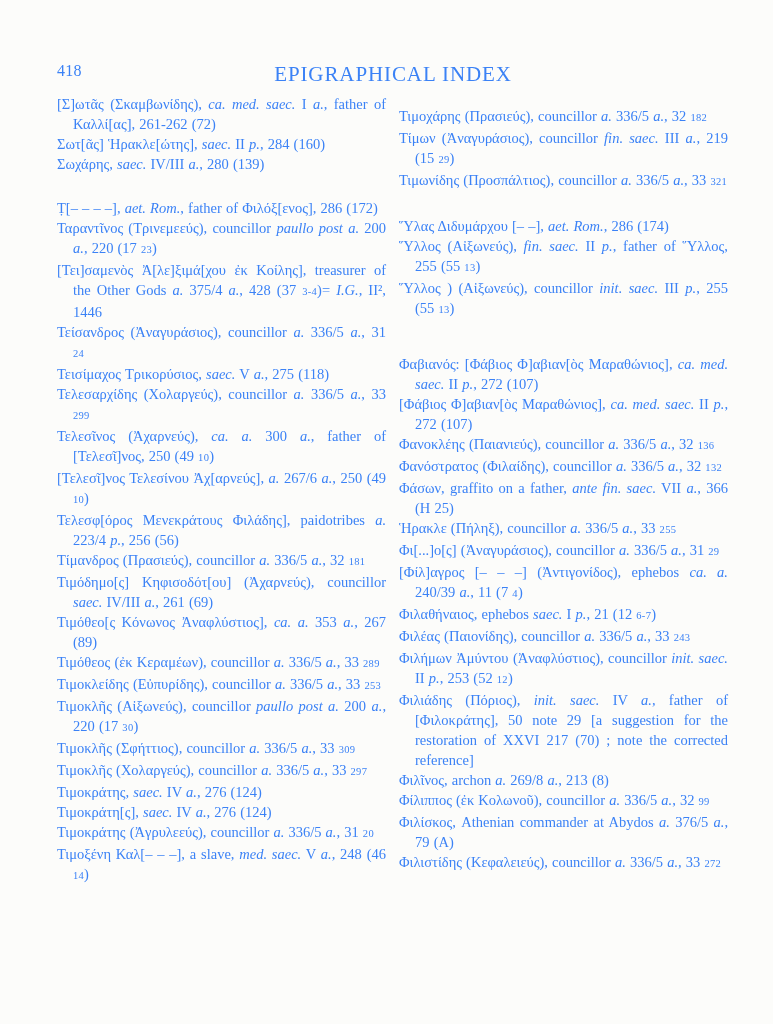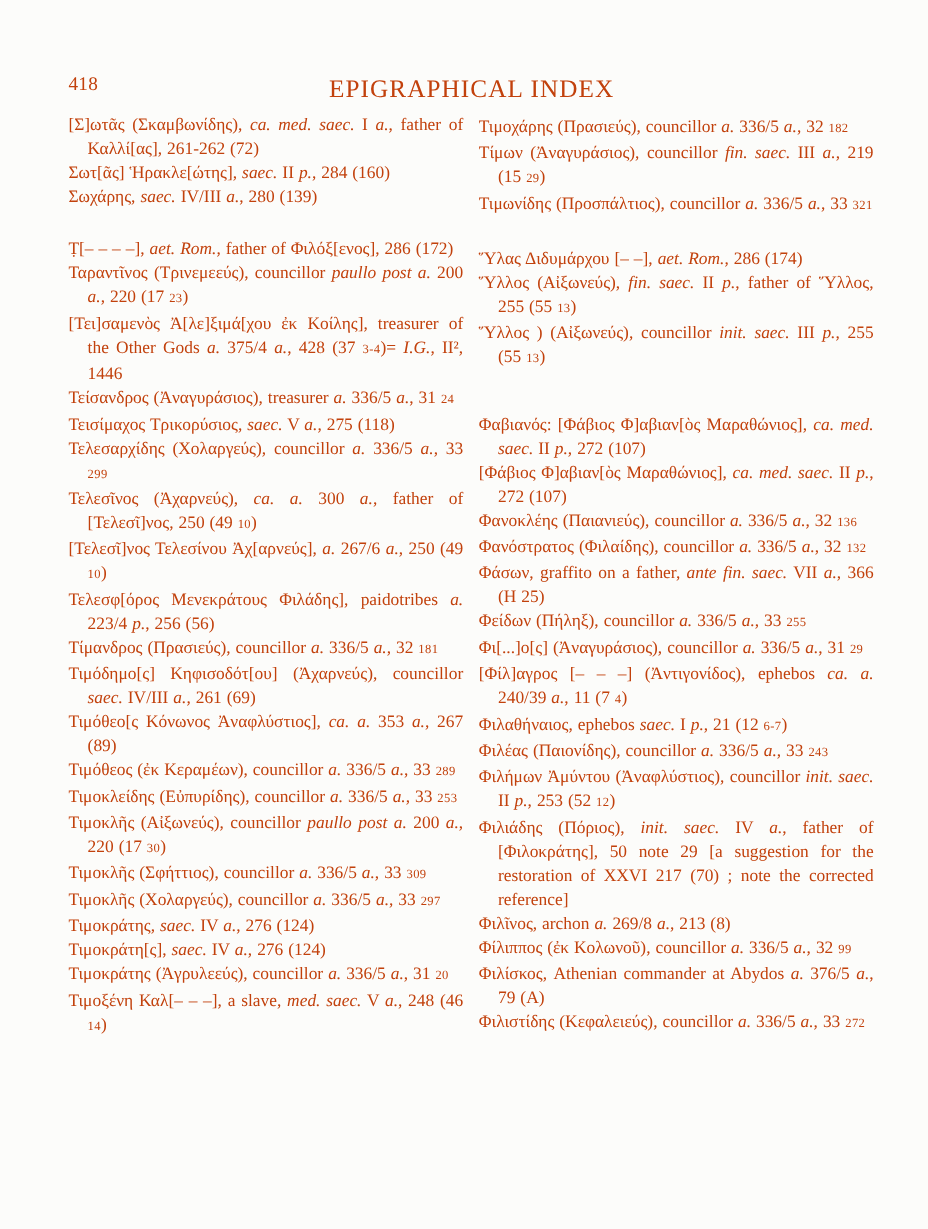--- a/index.html
+++ b/index.html
@@ -8,21 +8,21 @@
     background: #fcfcfa;
     width: 773px;
     height: 1024px;
     overflow: hidden;
   }
   .page {
     position: relative;
     width: 773px;
     height: 1024px;
     background: #fcfcfa;
-    color: #c2410c;
+    color: #3b82f6;
     font-family: "Liberation Serif", "DejaVu Serif", serif;
     box-sizing: border-box;
     padding: 62px 44px 0 57px;
   }
   .page-header {
     position: relative;
     height: 22px;
     margin-bottom: 10px;
   }
   .page-number {
@@ -81,21 +81,21 @@
     <div class="col" id="col-left">
         <div class="group">
           <p class="entry"><span class="rm">[Σ]ωτᾶς (Σκαμβωνίδης), </span><span class="it">ca. med. saec.</span><span class="rm"> I </span><span class="it">a.</span><span class="rm">, father of Καλλί[ας], 261-262 (72)</span></p>
           <p class="entry"><span class="rm">Σωτ[ᾶς] Ἡρακλε[ώτης], </span><span class="it">saec.</span><span class="rm"> II </span><span class="it">p.</span><span class="rm">, 284 (160)</span></p>
           <p class="entry"><span class="rm">Σωχάρης, </span><span class="it">saec.</span><span class="rm"> IV/III </span><span class="it">a.</span><span class="rm">, 280 (139)</span></p>
         </div>
         <div class="group gap-normal">
           <p class="entry"><span class="rm">Ṭ[– – – –], </span><span class="it">aet. Rom.</span><span class="rm">, father of Φιλόξ[ενος], 286 (172)</span></p>
           <p class="entry"><span class="rm">Ταραντῖνος (Τρινεμεεύς), councillor </span><span class="it">paullo post a.</span><span class="rm"> 200 </span><span class="it">a.</span><span class="rm">, 220 (17 </span><span class="num-small">23</span><span class="rm">)</span></p>
           <p class="entry"><span class="rm">[Τει]σαμενὸς Ἀ[λε]ξιμά[χου ἐκ Κοίλης], treasurer of the Other Gods </span><span class="it">a.</span><span class="rm"> 375/4 </span><span class="it">a.</span><span class="rm">, 428 (37 </span><span class="num-small">3-4</span><span class="rm">)= </span><span class="it">I.G.</span><span class="rm">, II², 1446</span></p>
-          <p class="entry"><span class="rm">Τείσανδρος (Ἀναγυράσιος), treasurer </span><span class="it">a.</span><span class="rm"> 336/5 </span><span class="it">a.</span><span class="rm">, 31 </span><span class="num-small">24</span></p>
+          <p class="entry"><span class="rm">Τείσανδρος (Ἀναγυράσιος), councillor </span><span class="it">a.</span><span class="rm"> 336/5 </span><span class="it">a.</span><span class="rm">, 31 </span><span class="num-small">24</span></p>
           <p class="entry"><span class="rm">Τεισίμαχος Τρικορύσιος, </span><span class="it">saec.</span><span class="rm"> V </span><span class="it">a.</span><span class="rm">, 275 (118)</span></p>
           <p class="entry"><span class="rm">Τελεσαρχίδης (Χολαργεύς), councillor </span><span class="it">a.</span><span class="rm"> 336/5 </span><span class="it">a.</span><span class="rm">, 33 </span><span class="num-small">299</span></p>
           <p class="entry"><span class="rm">Τελεσῖνος (Ἀχαρνεύς), </span><span class="it">ca. a.</span><span class="rm"> 300 </span><span class="it">a.</span><span class="rm">, father of [Τελεσῖ]νος, 250 (49 </span><span class="num-small">10</span><span class="rm">)</span></p>
           <p class="entry"><span class="rm">[Τελεσῖ]νος Τελεσίνου Ἀχ[αρνεύς], </span><span class="it">a.</span><span class="rm"> 267/6 </span><span class="it">a.</span><span class="rm">, 250 (49 </span><span class="num-small">10</span><span class="rm">)</span></p>
           <p class="entry"><span class="rm">Τελεσφ[όρος Μενεκράτους Φιλάδης], paidotribes </span><span class="it">a.</span><span class="rm"> 223/4 </span><span class="it">p.</span><span class="rm">, 256 (56)</span></p>
           <p class="entry"><span class="rm">Τίμανδρος (Πρασιεύς), councillor </span><span class="it">a.</span><span class="rm"> 336/5 </span><span class="it">a.</span><span class="rm">, 32 </span><span class="num-small">181</span></p>
           <p class="entry"><span class="rm">Τιμόδημο[ς] Κηφισοδότ[ου] (Ἀχαρνεύς), councillor </span><span class="it">saec.</span><span class="rm"> IV/III </span><span class="it">a.</span><span class="rm">, 261 (69)</span></p>
           <p class="entry"><span class="rm">Τιμόθεο[ς Κόνωνος Ἀναφλύστιος], </span><span class="it">ca. a.</span><span class="rm"> 353 </span><span class="it">a.</span><span class="rm">, 267 (89)</span></p>
           <p class="entry"><span class="rm">Τιμόθεος (ἐκ Κεραμέων), councillor </span><span class="it">a.</span><span class="rm"> 336/5 </span><span class="it">a.</span><span class="rm">, 33 </span><span class="num-small">289</span></p>
           <p class="entry"><span class="rm">Τιμοκλείδης (Εὐπυρίδης), councillor </span><span class="it">a.</span><span class="rm"> 336/5 </span><span class="it">a.</span><span class="rm">, 33 </span><span class="num-small">253</span></p>
@@ -118,21 +118,21 @@
           <p class="entry"><span class="rm">Ὕλας Διδυμάρχου [– –], </span><span class="it">aet. Rom.</span><span class="rm">, 286 (174)</span></p>
           <p class="entry"><span class="rm">Ὕλλος (Αἰξωνεύς), </span><span class="it">fin. saec.</span><span class="rm"> II </span><span class="it">p.</span><span class="rm">, father of Ὕλλος, 255 (55 </span><span class="num-small">13</span><span class="rm">)</span></p>
           <p class="entry"><span class="rm">Ὕλλος ) (Αἰξωνεύς), councillor </span><span class="it">init. saec.</span><span class="rm"> III </span><span class="it">p.</span><span class="rm">, 255 (55 </span><span class="num-small">13</span><span class="rm">)</span></p>
         </div>
         <div class="group gap-large">
           <p class="entry"><span class="rm">Φαβιανός: [Φάβιος Φ]αβιαν[ὸς Μαραθώνιος], </span><span class="it">ca. med. saec.</span><span class="rm"> II </span><span class="it">p.</span><span class="rm">, 272 (107)</span></p>
           <p class="entry"><span class="rm">[Φάβιος Φ]αβιαν[ὸς Μαραθώνιος], </span><span class="it">ca. med. saec.</span><span class="rm"> II </span><span class="it">p.</span><span class="rm">, 272 (107)</span></p>
           <p class="entry"><span class="rm">Φανοκλέης (Παιανιεύς), councillor </span><span class="it">a.</span><span class="rm"> 336/5 </span><span class="it">a.</span><span class="rm">, 32 </span><span class="num-small">136</span></p>
           <p class="entry"><span class="rm">Φανόστρατος (Φιλαίδης), councillor </span><span class="it">a.</span><span class="rm"> 336/5 </span><span class="it">a.</span><span class="rm">, 32 </span><span class="num-small">132</span></p>
           <p class="entry"><span class="rm">Φάσων, graffito on a father, </span><span class="it">ante fin. saec.</span><span class="rm"> VII </span><span class="it">a.</span><span class="rm">, 366 (H 25)</span></p>
-          <p class="entry"><span class="rm">Φείδων (Πήληξ), councillor </span><span class="it">a.</span><span class="rm"> 336/5 </span><span class="it">a.</span><span class="rm">, 33 </span><span class="num-small">255</span></p>
+          <p class="entry"><span class="rm">Ἡρακλε (Πήληξ), councillor </span><span class="it">a.</span><span class="rm"> 336/5 </span><span class="it">a.</span><span class="rm">, 33 </span><span class="num-small">255</span></p>
           <p class="entry"><span class="rm">Φι[...]ο[ς] (Ἀναγυράσιος), councillor </span><span class="it">a.</span><span class="rm"> 336/5 </span><span class="it">a.</span><span class="rm">, 31 </span><span class="num-small">29</span></p>
           <p class="entry"><span class="rm">[Φίλ]αγρος [– – –] (Ἀντιγονίδος), ephebos </span><span class="it">ca. a.</span><span class="rm"> 240/39 </span><span class="it">a.</span><span class="rm">, 11 (7 </span><span class="num-small">4</span><span class="rm">)</span></p>
           <p class="entry"><span class="rm">Φιλαθήναιος, ephebos </span><span class="it">saec.</span><span class="rm"> I </span><span class="it">p.</span><span class="rm">, 21 (12 </span><span class="num-small">6-7</span><span class="rm">)</span></p>
           <p class="entry"><span class="rm">Φιλέας (Παιονίδης), councillor </span><span class="it">a.</span><span class="rm"> 336/5 </span><span class="it">a.</span><span class="rm">, 33 </span><span class="num-small">243</span></p>
           <p class="entry"><span class="rm">Φιλήμων Ἀμύντου (Ἀναφλύστιος), councillor </span><span class="it">init. saec.</span><span class="rm"> II </span><span class="it">p.</span><span class="rm">, 253 (52 </span><span class="num-small">12</span><span class="rm">)</span></p>
           <p class="entry"><span class="rm">Φιλιάδης (Πόριος), </span><span class="it">init. saec.</span><span class="rm"> IV </span><span class="it">a.</span><span class="rm">, father of [Φιλοκράτης], 50 note 29 [a suggestion for the restoration of XXVI 217 (70) ; note the corrected reference]</span></p>
           <p class="entry"><span class="rm">Φιλῖνος, archon </span><span class="it">a.</span><span class="rm"> 269/8 </span><span class="it">a.</span><span class="rm">, 213 (8)</span></p>
           <p class="entry"><span class="rm">Φίλιππος (ἐκ Κολωνοῦ), councillor </span><span class="it">a.</span><span class="rm"> 336/5 </span><span class="it">a.</span><span class="rm">, 32 </span><span class="num-small">99</span></p>
           <p class="entry"><span class="rm">Φιλίσκος, Athenian commander at Abydos </span><span class="it">a.</span><span class="rm"> 376/5 </span><span class="it">a.</span><span class="rm">, 79 (A)</span></p>
           <p class="entry"><span class="rm">Φιλιστίδης (Κεφαλειεύς), councillor </span><span class="it">a.</span><span class="rm"> 336/5 </span><span class="it">a.</span><span class="rm">, 33 </span><span class="num-small">272</span></p>

